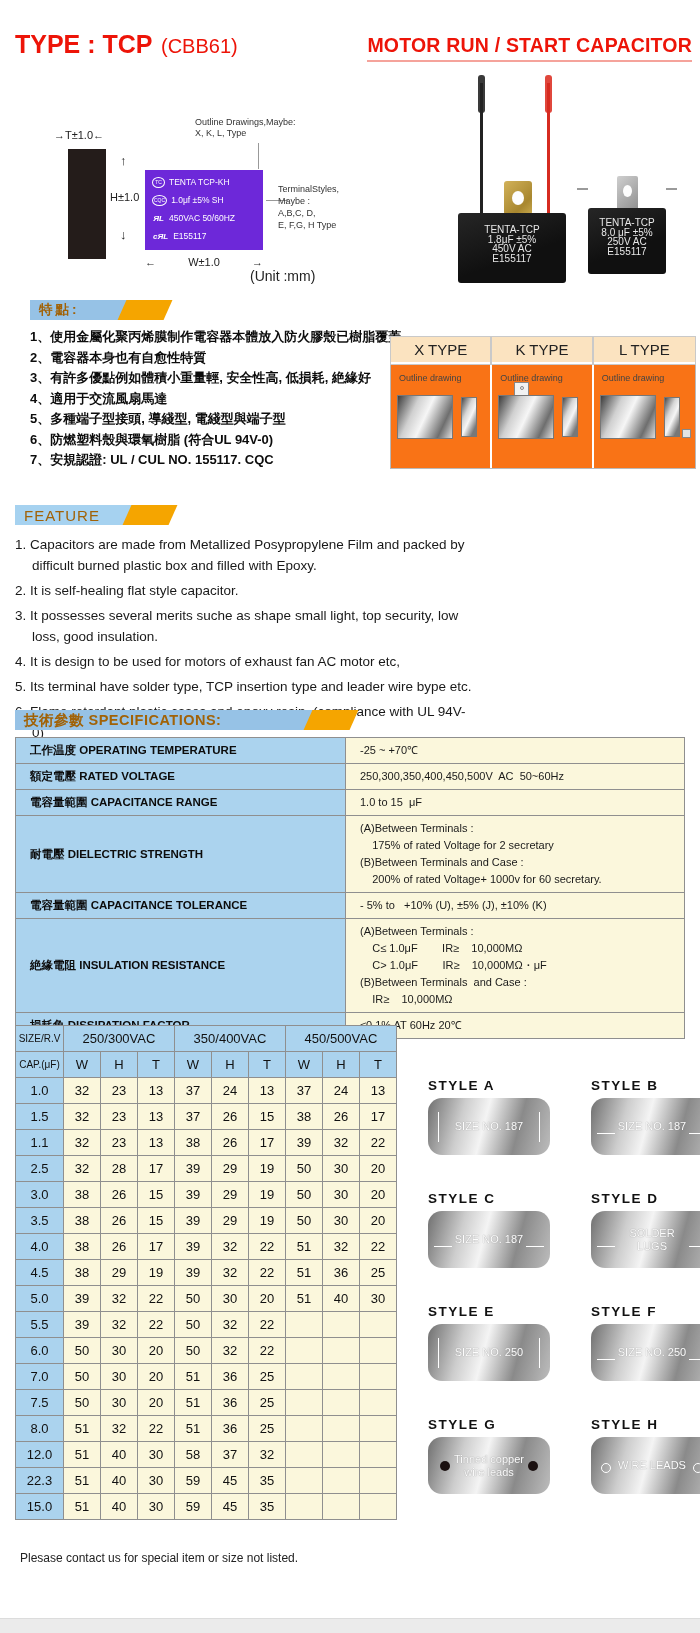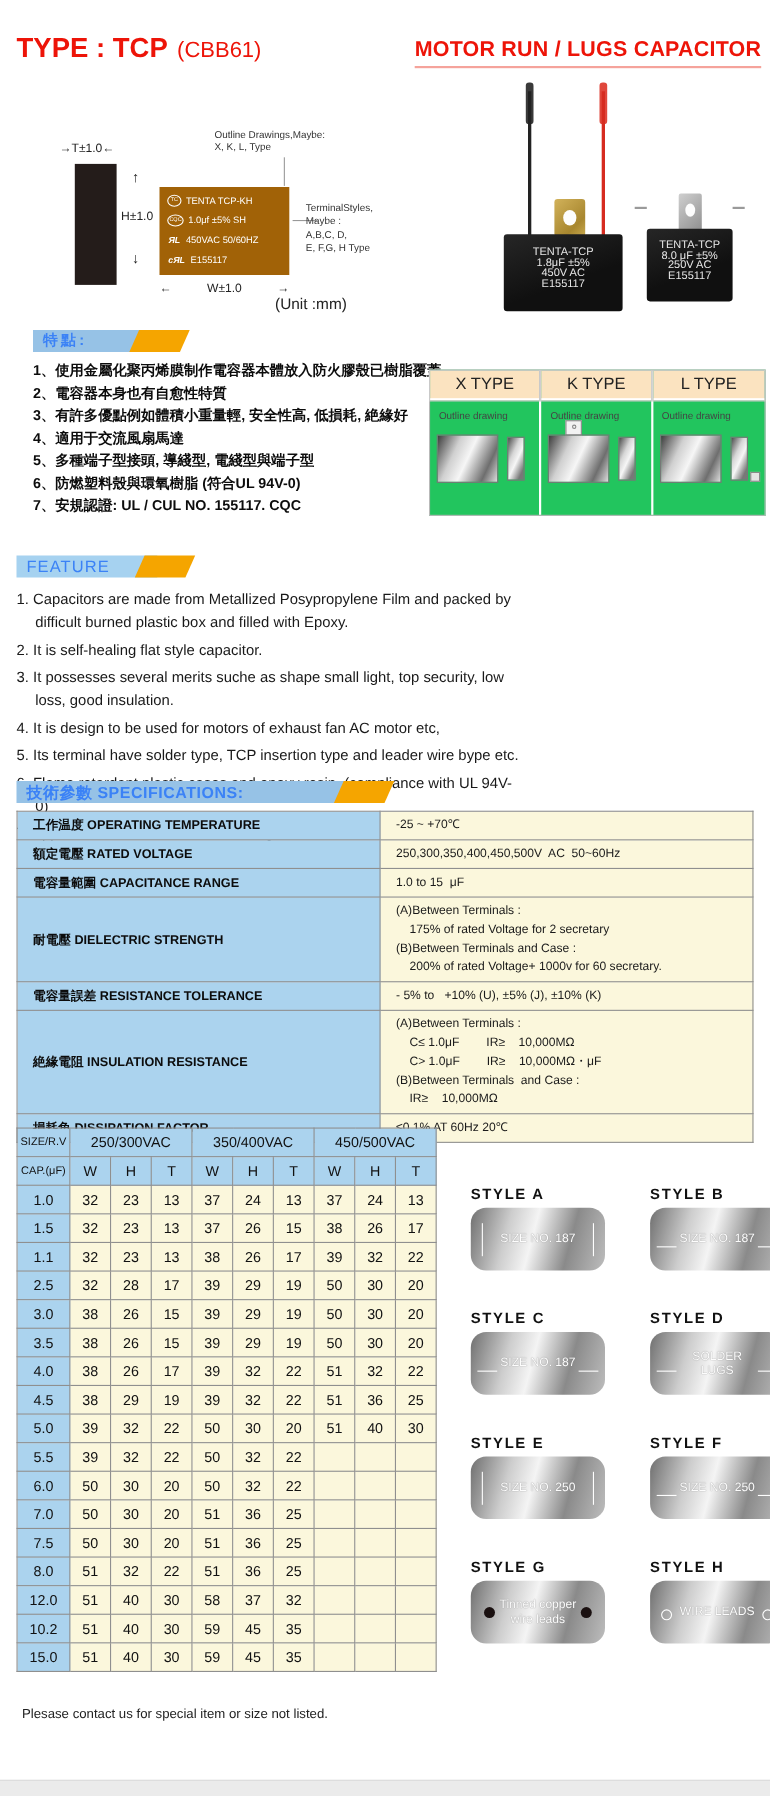--- a/index.html
+++ b/index.html
@@ -19,21 +19,21 @@
     border-bottom:2px solid #f5a39b; padding-bottom:3px; letter-spacing:.2px;
   }
 
   
   .diagram { left:60px; top:125px; width:330px; height:170px; font-size:9px; }
   .side-rect { position:absolute; left:8px; top:24px; width:38px; height:110px; background:#241c1a; }
   .t-dim { position:absolute; left:-6px; top:4px; font-size:11px; color:#222; white-space:nowrap; }
   .h-dim-up   { position:absolute; left:60px; top:28px;  font-size:13px; color:#222; }
   .h-dim-lab  { position:absolute; left:50px; top:66px;  font-size:11px; color:#222; }
   .h-dim-down { position:absolute; left:60px; top:102px; font-size:13px; color:#222; }
-  .main-label { position:absolute; left:85px; top:45px; width:118px; height:80px; background:#a16207; padding-top:3px; }
+  .main-label { position:absolute; left:85px; top:45px; width:118px; height:80px; background:#6d28d9; padding-top:3px; }
   .dline { display:flex; align-items:center; gap:4px; height:18px; padding-left:7px; color:#fff; font-size:8.5px; white-space:nowrap; }
   .dicon { flex:0 0 auto; min-width:13px; height:11px; border:1px solid #fff; border-radius:50%;
            font-size:5px; line-height:9px; text-align:center; color:#fff; padding:0 1px; }
   .dicon.plain { border:none; border-radius:0; font-size:8px; font-weight:bold; line-height:11px; font-style:italic; }
   .w-dim { position:absolute; left:85px; top:131px; width:118px; display:flex; justify-content:space-between; font-size:11px; color:#222; }
   .outline-note { position:absolute; left:135px; top:-8px; font-size:9px; color:#333; line-height:11px; }
   .outline-lead { position:absolute; left:198px; top:18px; width:1px; height:26px; background:#999; }
   .term-lead { position:absolute; left:206px; top:75px; width:22px; height:1px; background:#999; }
   .term-note { position:absolute; left:218px; top:58px; font-size:9px; color:#333; line-height:12px; }
   .unit-note { left:250px; top:268px; font-size:14px; color:#222; }
@@ -57,41 +57,41 @@
   .cap-body.left  .plabel { top:12px; }
   .cap-body.right .plabel { top:10px; }
   .metal-tab { position:absolute; left:167px; top:101px; width:21px; height:34px; background:linear-gradient(135deg,#cfcfcf,#8f8f8f); border-radius:2px; }
   .metal-hole { position:absolute; left:6px; top:9px; width:9px; height:12px; border-radius:50%; background:#fdfdfd; }
   .pin { position:absolute; top:113px; width:11px; height:2px; background:#9a9a9a; }
   .pin.l { left:127px; } .pin.r { left:216px; }
 
   
   .bar { height:20px; display:flex; align-items:center; }
   .bar .bar-bg { position:absolute; left:0; top:0; height:100%; }
-  .bar .bar-text { position:relative; z-index:2; color:#3b82f6; font-weight:bold; padding-left:9px; white-space:nowrap;text-align:center; }
+  .bar .bar-text { position:relative; z-index:2; color:#a16207; font-weight:bold; padding-left:9px; white-space:nowrap;text-align:center; }
   .bar .tri { position:absolute; top:0; height:100%; width:46px; background:#f5a500; transform:skewX(-24deg); z-index:1; }
   .bar-cn { left:30px; top:300px; width:150px; }
   .bar-cn .bar-bg { width:104px; background:#96c2e6; }
   .bar-cn .bar-text { font-size:13.5px; letter-spacing:3px; }
   .bar-cn .tri { left:92px; }
   .bar-feature { left:15px; top:505px; width:175px; }
   .bar-feature .bar-bg { width:128px; background:#a6d2f0; }
   .bar-feature .bar-text { font-size:15px; font-weight:normal; letter-spacing:1px; }
   .bar-feature .tri { left:112px; }
   .bar-spec { left:15px; top:710px; width:360px; }
   .bar-spec .bar-bg { width:308px; background:#96c2e6; }
   .bar-spec .bar-text { font-size:14.5px; letter-spacing:.5px; }
   .bar-spec .tri { left:293px; }
 
   
   .cn-list { left:30px; top:327px; width:360px; }
   .cn-item { font-size:13px; font-weight:bold; line-height:20.5px; white-space:nowrap; color:#0c0c0c; }
 
   
-  .type-table { left:390px; top:336px; width:306px; height:133px; display:flex; border:1px solid #b9b9b9; background:#22c55e; }
+  .type-table { left:390px; top:336px; width:306px; height:133px; display:flex; border:1px solid #b9b9b9; background:#f97316; }
   .type-col { width:102px; position:relative; border-right:2px solid #fff; }
   .type-col:last-child { border-right:none; }
   .type-head { height:27px; background:#fbe3c0; border-bottom:2px solid #fff; outline:1px solid #c9c9c9;
                display:flex; align-items:center; justify-content:center; font-size:15px; color:#222; }
   .type-caption { position:absolute; left:8px; top:36px; font-size:9px; color:#444; }
   .shape-big { position:absolute; left:6px; top:58px; width:56px; height:44px; border:1px solid #777;
                background:linear-gradient(115deg,#3c3c3c 0%,#d0d0d0 30%,#f6f6f6 50%,#6e6e6e 80%,#dedede 100%); }
   .shape-small { position:absolute; left:70px; top:60px; width:16px; height:40px; border:1px solid #777;
                background:linear-gradient(115deg,#4a4a4a 0%,#d6d6d6 35%,#f6f6f6 55%,#787878 85%); }
   .k-tab { position:absolute; left:22px; top:45px; width:15px; height:14px; background:#f2f2f2; border:1px solid #888; }
@@ -139,21 +139,21 @@
   .dots-hollow .deco.l { left:10px; width:10px; height:10px; border-radius:50%; border:1px solid #fff; transform:translateY(-30%); }
   .dots-hollow .deco.r { right:10px; width:10px; height:10px; border-radius:50%; border:1px solid #fff; transform:translateY(-30%); }
 </style>
 </head>
 <body>
 
 <div class="abs title-left">
   <span class="t-bold">TYPE : TCP</span>
   <span class="t-model">(CBB61)</span>
 </div>
-<div class="abs title-right">MOTOR RUN / LUGS CAPACITOR</div>
+<div class="abs title-right">MOTOR RUN / START CAPACITOR</div>
 
 <div class="abs diagram">
   <div class="t-dim">
     <span>→</span><span>T±1.0</span><span>←</span>
   </div>
   <div class="side-rect"></div>
   <div class="h-dim-up">↑</div>
   <div class="h-dim-lab">H±1.0</div>
   <div class="h-dim-down">↓</div>
   <div class="main-label" id="diagram-label">
@@ -308,21 +308,21 @@
       <tr>
         <td class="spec-label">耐電壓  DIELECTRIC STRENGTH</td>
         <td class="spec-value">
           <div class="spec-line">(A)Between Terminals :</div>
           <div class="spec-line">    175% of rated Voltage for 2 secretary</div>
           <div class="spec-line">(B)Between Terminals and Case :</div>
           <div class="spec-line">    200% of rated Voltage+ 1000v for 60 secretary.</div>
         </td>
       </tr>
       <tr>
-        <td class="spec-label">電容量誤差  RESISTANCE TOLERANCE</td>
+        <td class="spec-label">電容量範圍  CAPACITANCE TOLERANCE</td>
         <td class="spec-value">
           <div class="spec-line">- 5% to   +10% (U), ±5% (J), ±10% (K)</div>
         </td>
       </tr>
       <tr>
         <td class="spec-label">絶緣電阻  INSULATION RESISTANCE</td>
         <td class="spec-value">
           <div class="spec-line">(A)Between Terminals :</div>
           <div class="spec-line">    C≤ 1.0μF        IR≥    10,000MΩ</div>
           <div class="spec-line">    C&gt; 1.0μF        IR≥    10,000MΩ・μF</div>
@@ -533,21 +533,21 @@
         <td class="c-dim val">40</td>
         <td class="c-dim val">30</td>
         <td class="c-dim val">58</td>
         <td class="c-dim val">37</td>
         <td class="c-dim val">32</td>
         <td class="c-dim val"></td>
         <td class="c-dim val"></td>
         <td class="c-dim val"></td>
       </tr>
       <tr>
-        <td class="cap">10.2</td>
+        <td class="cap">22.3</td>
         <td class="c-dim val">51</td>
         <td class="c-dim val">40</td>
         <td class="c-dim val">30</td>
         <td class="c-dim val">59</td>
         <td class="c-dim val">45</td>
         <td class="c-dim val">35</td>
         <td class="c-dim val"></td>
         <td class="c-dim val"></td>
         <td class="c-dim val"></td>
       </tr>

